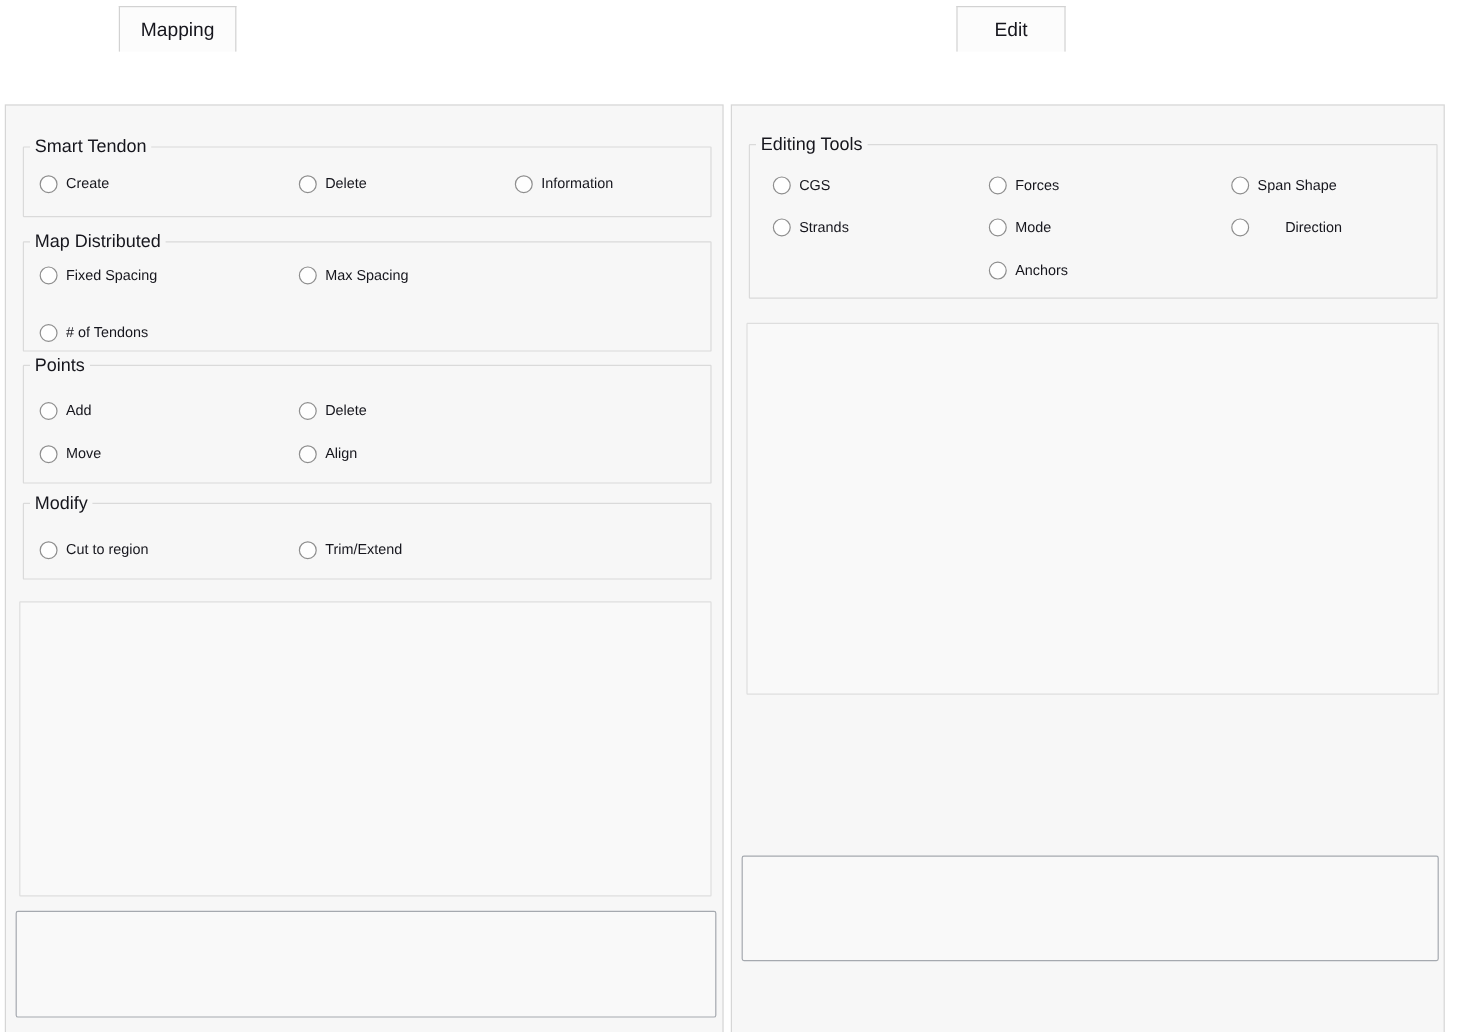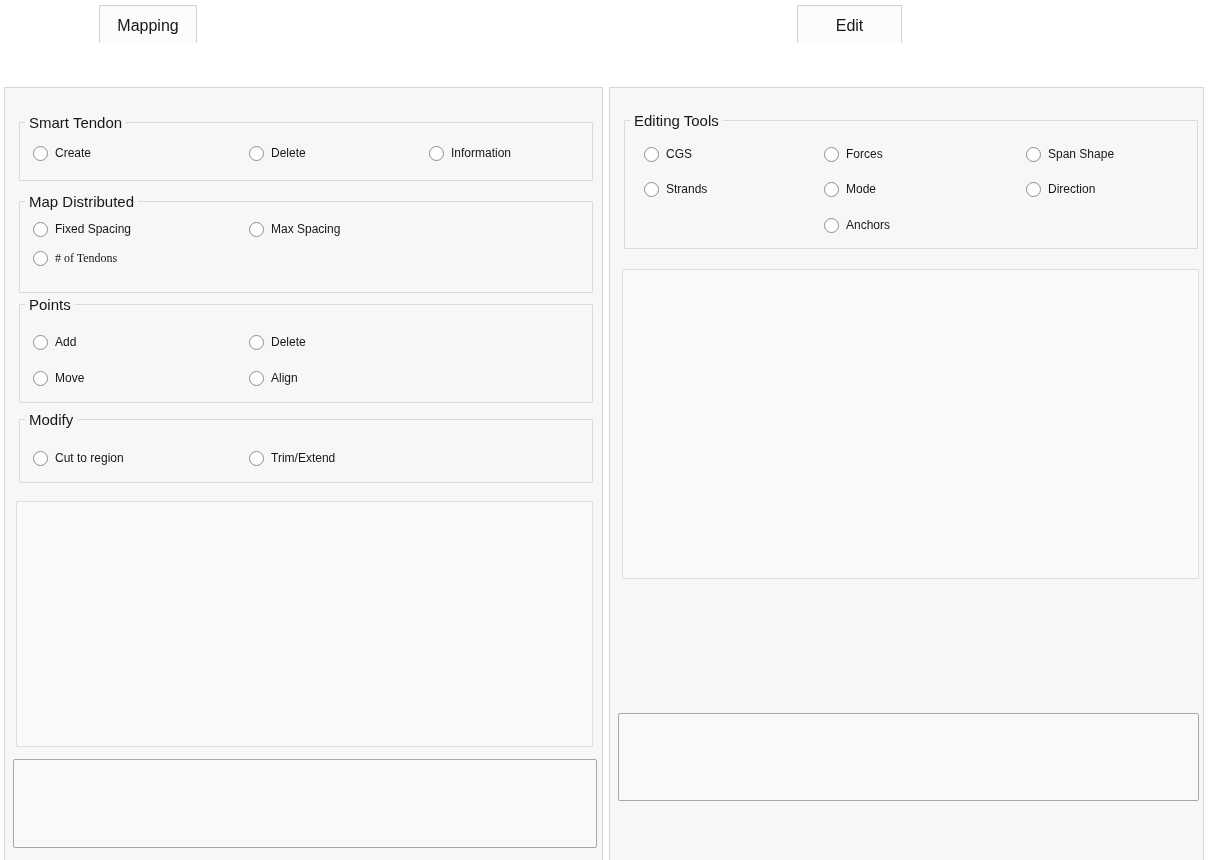--- a/index.html
+++ b/index.html
@@ -76,21 +76,21 @@
       <span class="group-title">Map Distributed</span>
     </div>
     <div class="radio" style="left:28px;top:131px;">
       <span class="rb"></span>
       <span class="lbl">Fixed Spacing</span>
     </div>
     <div class="radio" style="left:244px;top:131px;">
       <span class="rb"></span>
       <span class="lbl">Max Spacing</span>
     </div>
-    <div class="radio" style="left:28px;top:160px;font-family:Liberation Serif, serif;">
+    <div class="radio" style="left:28px;top:179px;">
       <span class="rb"></span>
       <span class="lbl"># of Tendons</span>
     </div>
 
     <div class="group" style="left:14px;top:216px;width:574px;height:99px;">
       <span class="group-title">Points</span>
     </div>
     <div class="radio" style="left:28px;top:244px;">
       <span class="rb"></span>
       <span class="lbl">Add</span>
@@ -117,21 +117,21 @@
     </div>
     <div class="radio" style="left:244px;top:360px;">
       <span class="rb"></span>
       <span class="lbl">Trim/Extend</span>
     </div>
 
     <div class="box-light" style="left:11px;top:413px;width:577px;height:246px;"></div>
     <div class="box-sunken" style="left:8px;top:671px;width:584px;height:89px;"></div>
   </div>
 
-  <div class="tab" style="left:797px;top:5px;width:105px;height:38px;">
+  <div class="tab" style="left:797px;top:5px;width:91px;height:38px;">
     <span>Edit</span>
   </div>
 
   <div class="panel" style="left:609px;top:42px;width:595px;height:815px;">
 
     <div class="group" style="left:14px;top:32px;width:574px;height:129px;">
       <span class="group-title">Editing Tools</span>
     </div>
     <div class="radio" style="left:34px;top:56px;">
       <span class="rb"></span>
@@ -146,21 +146,21 @@
       <span class="lbl">Span Shape</span>
     </div>
     <div class="radio" style="left:34px;top:91px;">
       <span class="rb"></span>
       <span class="lbl">Strands</span>
     </div>
     <div class="radio" style="left:214px;top:91px;">
       <span class="rb"></span>
       <span class="lbl">Mode</span>
     </div>
-    <div class="radio" style="left:416px;top:91px;">
+    <div class="radio" style="left:416px;top:91px;gap:23px;">
       <span class="rb"></span>
       <span class="lbl">Direction</span>
     </div>
     <div class="radio" style="left:214px;top:127px;">
       <span class="rb"></span>
       <span class="lbl">Anchors</span>
     </div>
 
     <div class="box-light" style="left:12px;top:181px;width:577px;height:310px;"></div>
     <div class="box-sunken" style="left:8px;top:625px;width:581px;height:88px;"></div>

